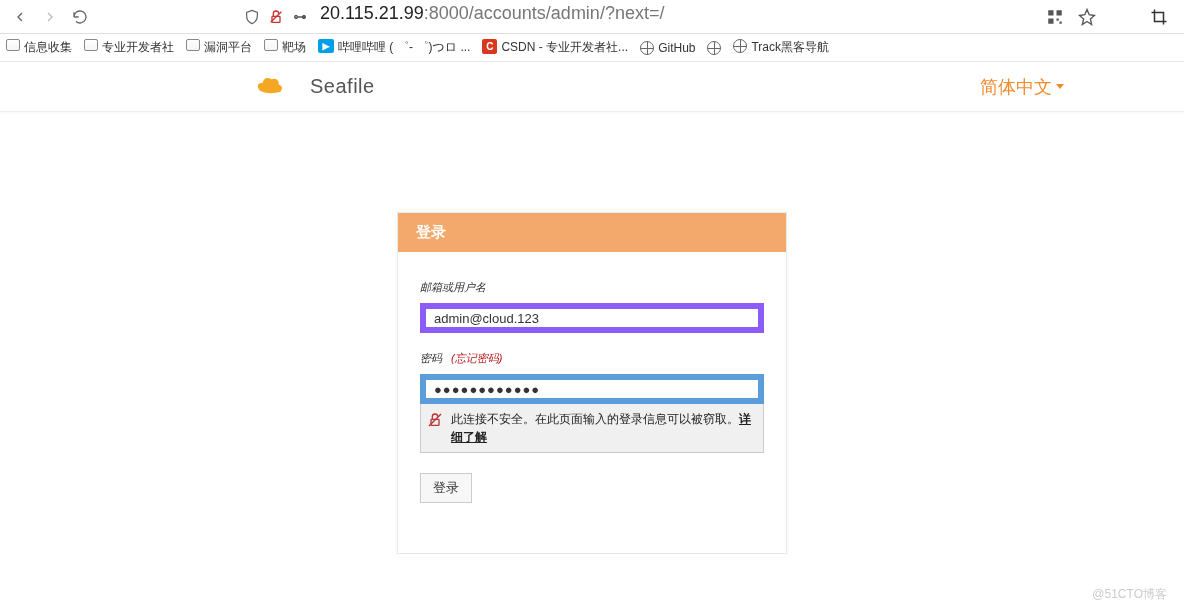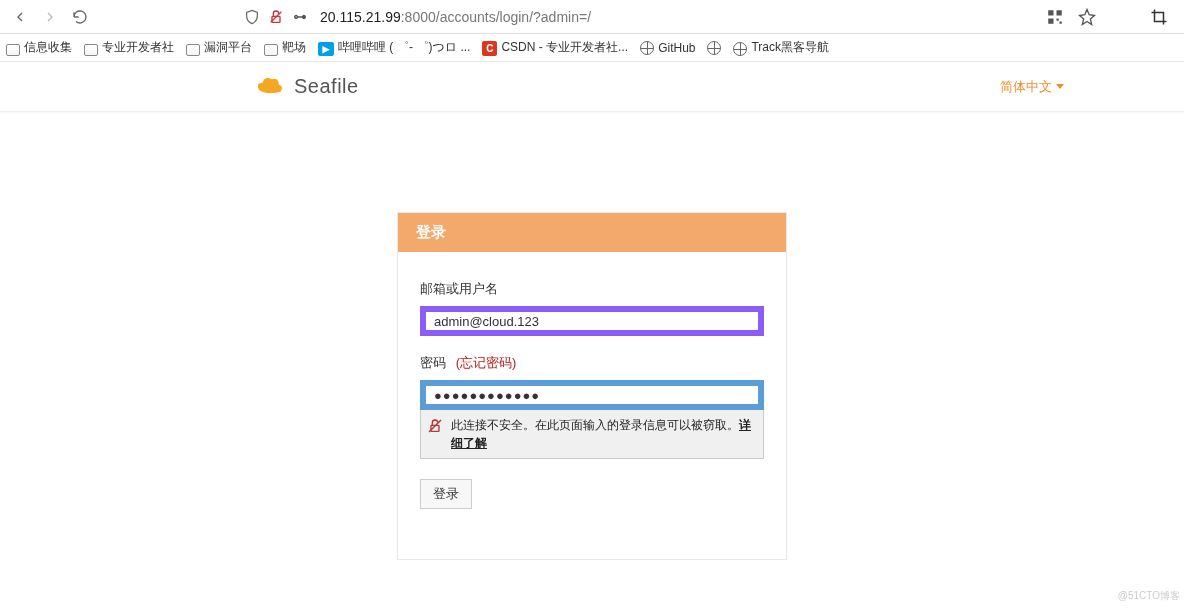--- a/index.html
+++ b/index.html
@@ -5,61 +5,61 @@
     * { box-sizing: border-box; margin: 0; padding: 0; }
     body { font-family: Arial, "Microsoft YaHei", sans-serif; font-size: 13px; background: #fff; color: #333; }
     
     
     .browser-bar { height: 34px; display: flex; align-items: center; padding: 0 8px; gap: 6px; border-bottom: 1px solid #e0e0e0; }
     .nav-btn { width: 24px; height: 24px; display: flex; align-items: center; justify-content: center; color: #666; cursor: pointer; }
     .nav-btn svg { width: 16px; height: 16px; }
     .addr-spacer { width: 140px; }
     .addr-icons { display: flex; align-items: center; gap: 8px; margin-right: 6px; }
     .addr-icon { width: 16px; height: 16px; display: flex; align-items: center; justify-content: center; color: #666; }
-    .url-bar { flex: 1; height: 28px; display: flex; align-items: center; font-size: 14px; color: #555; }
+    .url-bar { flex: 1; height: 28px; display: flex; font-size: 18px; color: #555; }
     .url-host { color: #222; }
     .url-path { color: #777; }
     .right-icons { display: flex; align-items: center; gap: 14px; padding-right: 8px; }
     .right-icon { width: 18px; height: 18px; color: #555; display:flex;align-items:center;justify-content:center; }
     .crop-icon { color: #333; margin-left: 40px; }
     
     
     .bookmarks { height: 28px; display: flex; align-items: center; padding: 0 6px; gap: 12px; border-bottom: 1px solid #e8e8e8; font-size: 12px; color: #333; }
-    .bm { display: flex; align-items: flex-end; gap: 4px; cursor: pointer; }
+    .bm { display: flex; align-items: flex-start; gap: 4px; cursor: pointer; }
     .folder-icon { width: 14px; height: 12px; border: 1px solid #888; border-radius: 2px; background: linear-gradient(#fff,#f5f5f5); position: relative; }
     .bilibili-icon { width: 16px; height: 14px; background: #009fe8; border-radius: 2px; position: relative; display:flex;align-items:center;justify-content:center;color:#fff;font-size:9px;font-weight:bold; }
     .csdn-icon { width: 15px; height: 15px; background: #d9381e; color: #fff; font-size: 10px; font-weight: bold; display: flex; align-items: center; justify-content: center; border-radius: 2px; }
     .globe-icon { width: 14px; height: 14px; border: 1px solid #666; border-radius: 50%; position: relative; }
     .globe-icon::before { content:''; position:absolute; left:50%; top:0; bottom:0; width:1px; background:#666; }
     .globe-icon::after { content:''; position:absolute; top:50%; left:0; right:0; height:1px; background:#666; }
     
     
     .page-header { height: 50px; display: flex; align-items: center; justify-content: space-between; padding: 0 120px 0 250px; border-bottom: 1px solid #eee; box-shadow: 0 1px 2px rgba(0,0,0,0.04); }
-    .logo { display: flex; align-items: center; gap: 8px; }
+    .logo { display: flex; align-items: center; gap: 24px; }
     .logo-mark { width: 36px; height: 30px; position: relative; }
     .logo-text { font-size: 20px; color: #555; font-weight: 400; letter-spacing: 0.5px; }
-    .lang-switch { color: #f18b2c; font-size: 13px; cursor: pointer; display: flex; align-items: center; gap: 4px; }
+    .lang-switch { color: #f18b2c; font-size: 18px; cursor: pointer; display: flex; align-items: center; gap: 4px; }
     .caret-down { width: 0; height: 0; border-left: 4px solid transparent; border-right: 4px solid transparent; border-top: 5px solid #f18b2c; }
     
     
     .login-wrap { display: flex; justify-content: center; padding-top: 100px; }
     .panel { width: 390px; background: #fff; border: 1px solid #e8e8e8; box-shadow: 0 1px 3px rgba(0,0,0,0.05); padding-bottom: 40px; }
     .panel-hdr { background: #f3a96b; color: #fff; padding: 10px 18px; font-size: 15px; font-weight: bold; }
     .panel-body { padding: 28px 22px 10px; }
-    .lbl { font-size: 13px; color: #333; margin-bottom: 8px; margin-top: 18px; }
+    .lbl { font-size: 11px; color: #333; margin-bottom: 8px; margin-top: 18px; font-style: italic; }
     .lbl:first-child { margin-top: 0; }
     .forgot { color: #b91c1c; margin-left: 6px; cursor: pointer; }
     .inp { width: 100%; height: 30px; border: 6px solid #8b5cf6; padding: 4px 8px; font-size: 13px; color: #333; outline: none; }
     .pw-wrap { position: relative; }
     .security-tip { border: 1px solid #ccc; border-top: none; background: #f0f0f0; padding: 6px 8px 6px 30px; font-size: 12px; color: #222; position: relative; line-height: 1.5; }
     .security-tip .lock-ic { position: absolute; left: 6px; top: 8px; width: 16px; height: 16px; }
     .learn-more { font-weight: bold; text-decoration: underline; cursor: pointer; }
     .login-btn { margin-top: 20px; padding: 5px 12px; background: #f7f7f7; border: 1px solid #ccc; font-size: 13px; color: #333; cursor: pointer; }
     
-    .watermark { position: fixed; right: 4px; bottom: 6px; font-size: 10px; color: #ccc; }
+    .watermark { position: fixed; right: 17px; bottom: 6px; font-size: 12px; color: #ccc; }
   </style>
 </head>
 <body>
 
 <div class="browser-bar">
   <div class="nav-btn">
     <svg viewBox="0 0 24 24" fill="none" stroke="currentColor" stroke-width="2">
         <path d="M15 18l-6-6 6-6"></path>
       </svg>
   </div>
@@ -84,21 +84,21 @@
       <svg viewBox="0 0 24 24" fill="none" stroke="currentColor" stroke-width="2">
           <rect x="6" y="11" width="12" height="9" rx="1"></rect>
           <path d="M8 11V7a4 4 0 0 1 8 0"></path>
           <line x1="4" y1="20" x2="20" y2="4" stroke="#c33"></line>
         </svg>
     </span>
     <span class="addr-icon" style="color:#555;font-size:13px;font-weight:bold">⊶</span>
   </div>
   <div class="url-bar">
     <span class="url-host">20.115.21.99</span>
-      <span class="url-path">:8000/accounts/login/?admin=/</span>
+      <span class="url-path">:8000/accounts/admin/?next=/</span>
   </div>
   <div class="right-icons">
     <span class="right-icon">
       <svg viewBox="0 0 24 24" fill="currentColor">
           <rect x="3" y="3" width="7" height="7"></rect>
           <rect x="14" y="3" width="7" height="7"></rect>
           <rect x="3" y="14" width="7" height="7"></rect>
           <rect x="14" y="14" width="3" height="3"></rect>
           <rect x="18" y="18" width="3" height="3"></rect>
         </svg>

